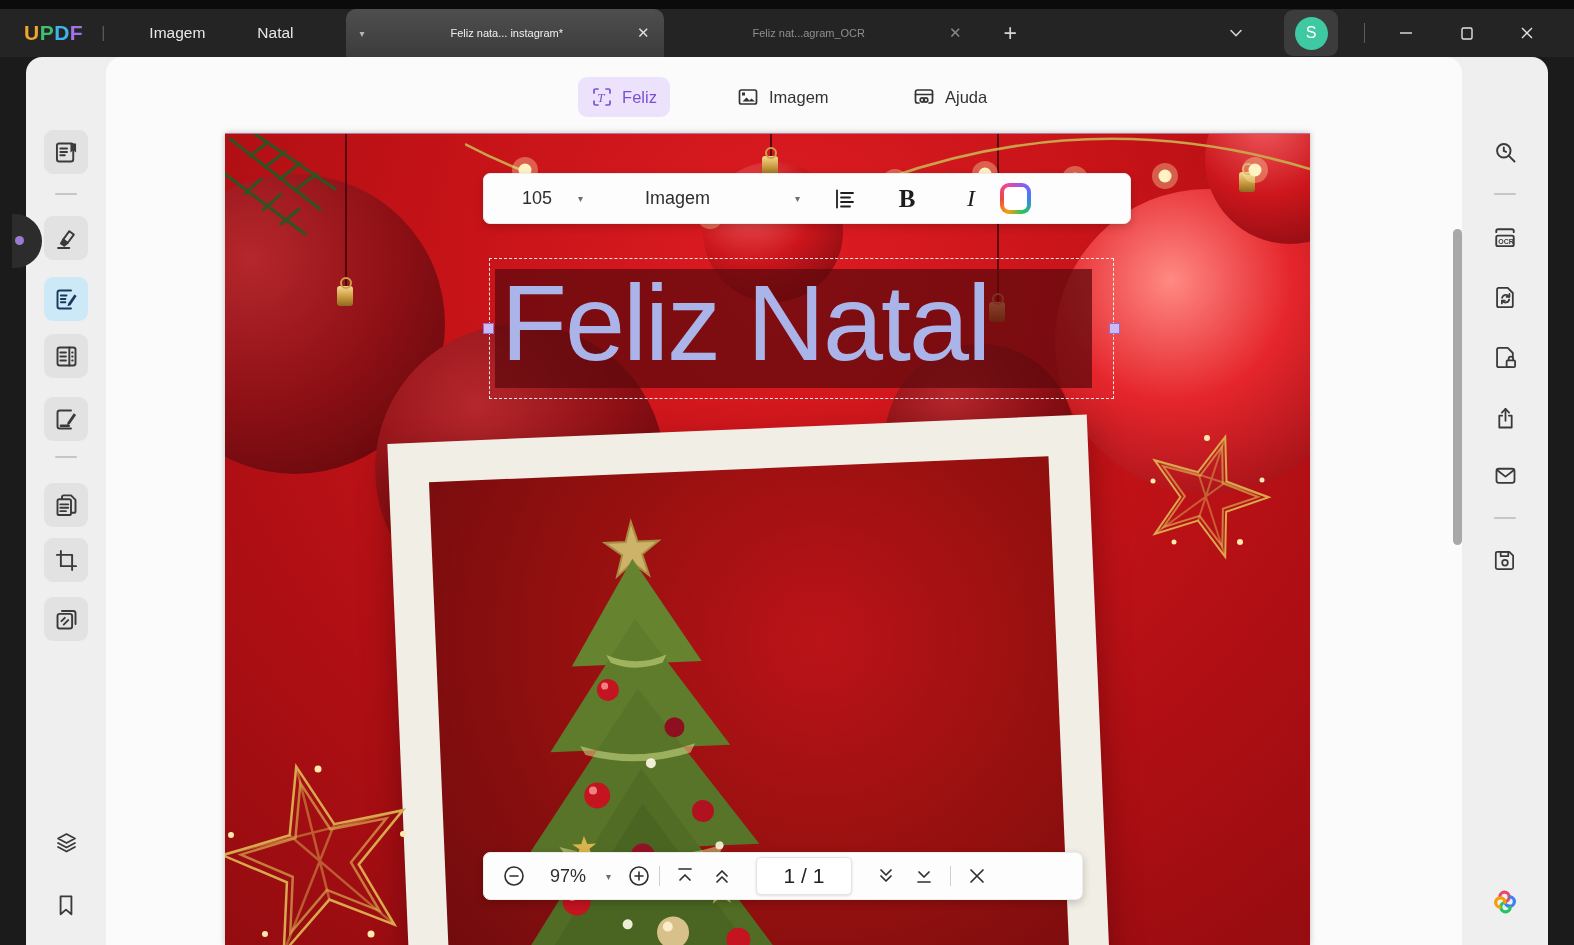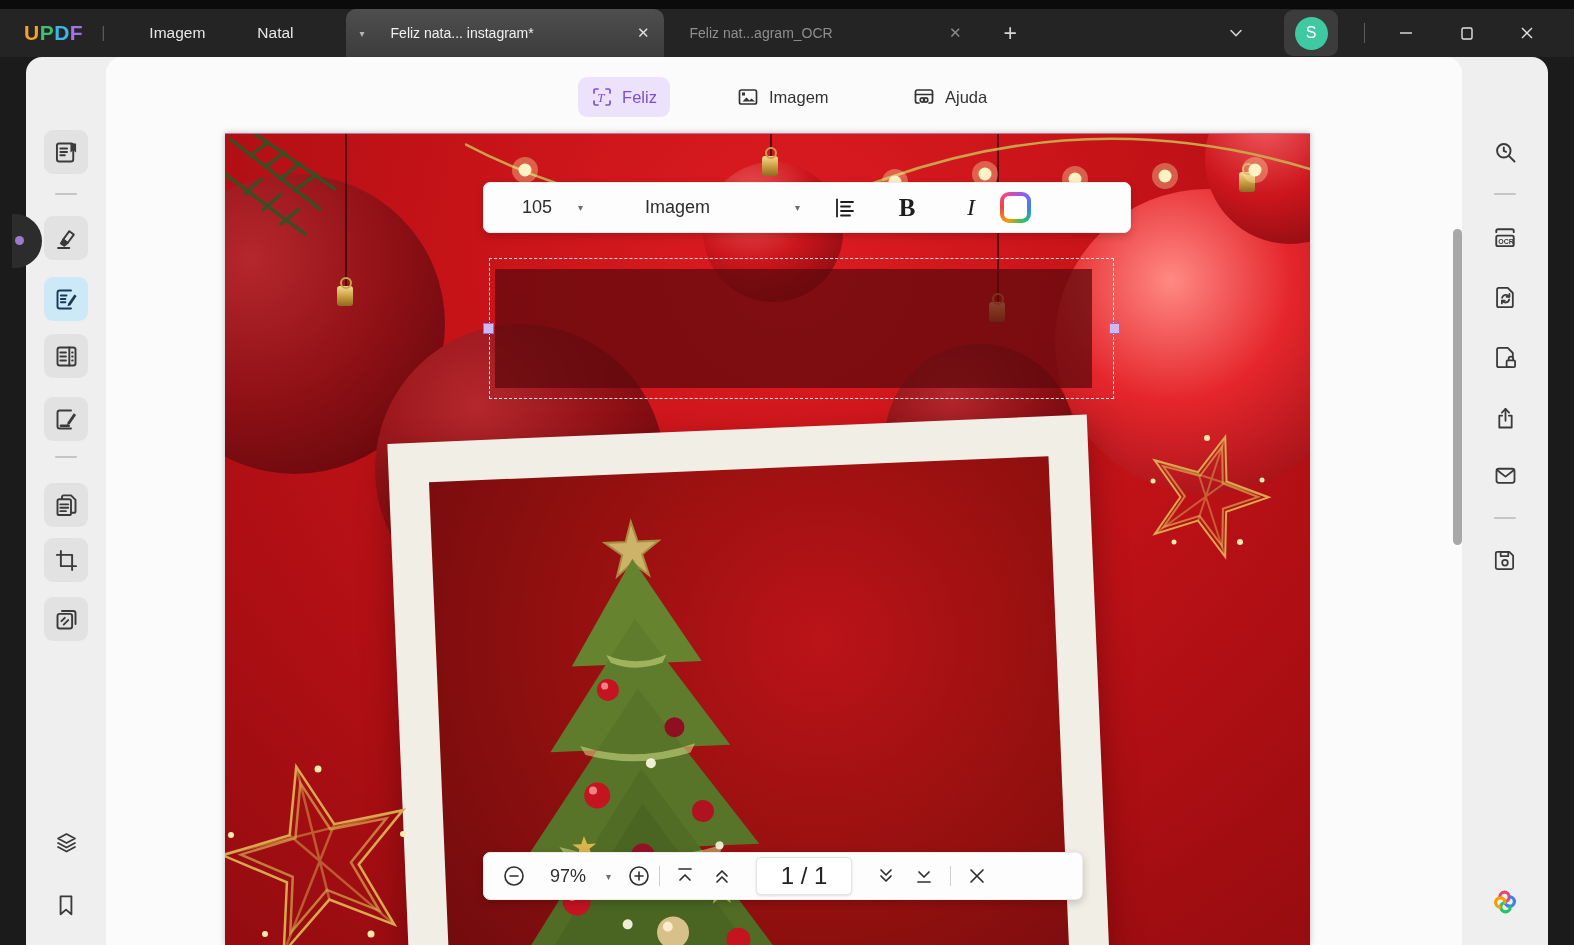--- a/index.html
+++ b/index.html
@@ -16,21 +16,21 @@
   #top-black { left:0; top:0; width:1574px; height:9px; background:#0b0b0b; }
   #topbar { left:0; top:9px; width:1574px; height:48px; background:#242424; display:flex; align-items:center; }
   #logo { margin-left:24px; font-size:21px; font-weight:bold; letter-spacing:.5px; }
   #logo .u{color:#f2a52d}#logo .p{color:#3fbf6f}#logo .d{color:#3db7e8}#logo .f{color:#a173e8}
   .topbar-sep { color:#5a5a5a; margin:0 18px; font-size:16px; }
   .menu-item { color:#e8e8e8; font-size:15.5px; padding:8px 26px; cursor:default; }
   .tab { height:48px; display:flex; align-items:center; border-radius:10px 10px 0 0; padding:0 14px; }
   .tab.active { background:linear-gradient(#4e4e4e,#3c3c3c); margin-left:26px; width:318px; }
   .tab.inactive { width:300px; margin-left:12px;gap:7px; }
   .tab .caret { color:#b5b5b5; font-size:10px; margin-right:26px; }
-  .tab .tab-label { color:#f0f0f0; font-size:14px; flex:1; white-space:nowrap; overflow:hidden; }
+  .tab .tab-label { color:#f0f0f0; font-size:11px; flex:1; text-align:center; white-space:nowrap; overflow:hidden; }
   .tab.inactive .tab-label { color:#8f8f8f; }
   .tab .tab-close { color:#dedede; font-size:15px; margin-left:14px; font-weight:300; }
   .tab.inactive .tab-close { color:#8a8a8a; }
   #new-tab { color:#d5d5d5; font-size:23px; font-weight:300; margin-left:28px; }
   #tb-chevron { position:absolute; left:1228px; top:0; height:48px; display:flex; align-items:center; color:#cfcfcf; }
   #avatar-wrap { position:absolute; left:1284px; top:1px; width:54px; height:46px; background:#3c3c3c; border-radius:9px; display:flex; align-items:center; justify-content:center; }
   #avatar { width:33px; height:33px; border-radius:50%; background:#3fc9a2; color:#fff; font-size:16px; display:flex; align-items:center; justify-content:center; }
   #win-sep { position:absolute; left:1364px; top:14px; height:20px; width:1px; background:#5c5c5c; }
   .winbtn { position:absolute; top:0; width:46px; height:48px; display:flex; align-items:center; justify-content:center; color:#e2e2e2; }
 
@@ -69,21 +69,21 @@
   .cap { position:absolute; width:16px; height:20px; border-radius:3px; background:linear-gradient(#f6dc92,#c89a3e 55%,#8f6a20); }
   .cap::after { content:""; position:absolute; left:3px; top:-9px; width:8px; height:8px; border:2px solid #caa24a; border-radius:50%; }
 
   
   #sel-box { left:264px; top:124px; width:625px; height:141px; border:1.5px dashed rgba(255,255,255,.9); }
   #sel-highlight { left:270px; top:135px; width:597px; height:119px; background:rgba(92,9,13,.72); }
   .handle { position:absolute; width:11px; height:11px; background:#cdb9f1; border:1.5px solid #8f6fd0; }
   #feliz-text { left:276px; top:130px; font-size:108px; line-height:1.1; letter-spacing:-2px; color:#aab4e8; white-space:nowrap; }
 
   
-  #fmt-bar { left:258px; top:48px; width:648px; height:51px; background:#fdfdfd; border:1px solid #ececec; border-radius:7px; box-shadow:0 3px 9px rgba(0,0,0,.18); display:flex; align-items:center; z-index:30; }
+  #fmt-bar { left:258px; top:39px; width:648px; height:51px; background:#fdfdfd; border:1px solid #ececec; border-radius:7px; box-shadow:0 3px 9px rgba(0,0,0,.18); display:flex; align-items:center; z-index:30; }
   #fmt-bar .fsize { margin-left:38px; font-size:18px; color:#2e2e2e; }
   #fmt-bar .caret { color:#6d6d6d; font-size:10px; }
   #fmt-bar .fname { margin-left:62px; font-size:18px; color:#2e2e2e; width:150px; }
   .fmt-caret1 { margin-left:26px; } .fmt-caret2 { margin-left:0; }
   .fmt-btn { display:flex; align-items:center; justify-content:center; width:46px; height:40px; }
   #fmt-align { margin-left:22px; }
   #fmt-bold { font-family:"Liberation Serif", serif; font-weight:bold; font-size:25px; color:#1d1d1d; }
   #fmt-italic { font-family:"Liberation Serif", serif; font-style:italic; font-size:24px; color:#1d1d1d; }
   #fmt-color { margin-left:6px; width:31px; height:31px; border-radius:9px; padding:4px;
     background:conic-gradient(from 210deg,#f59e0b,#ef4444,#ec4899,#8b5cf6,#3b82f6,#22c55e,#f59e0b); }
@@ -94,21 +94,21 @@
   #photo { width:100%; height:100%; background:radial-gradient(circle at 62% 30%, #bb1318 0%, #94100f 45%, #660a0d 100%); position:relative; overflow:hidden; }
 
   
   .gold-star { z-index:6; }
 
   
   #zoom-bar { left:258px; top:718px; width:600px; height:48px; background:#fdfdfd; border:1px solid #ececec; border-radius:7px; box-shadow:0 3px 9px rgba(0,0,0,.2); display:flex; align-items:center; z-index:40; }
   .zb-item { display:flex; align-items:center; justify-content:center; height:100%; }
   #zb-zoomlevel { font-size:18px; color:#2e2e2e; width:64px; text-align:center; margin-left:10px; }
   .zb-sep { width:1px; height:20px; background:#cfcfcf; margin:0 8px; }
-  #zb-page { width:96px; height:38px; background:#fff; border:1px solid #e3e3e3; border-radius:5px; box-shadow:0 1px 3px rgba(0,0,0,.12); font-size:24px; color:#222; display:flex; align-items:center; justify-content:center; margin:0 14px; }
+  #zb-page { width:96px; height:38px; background:#fff; border:1px solid #e3e3e3; border-radius:5px; box-shadow:0 1px 3px rgba(0,0,0,.12); font-size:21px; color:#222; display:flex; align-items:center; justify-content:center; margin:0 14px; }
 
   
   #scroll-thumb { left:1347px; top:172px; width:9px; height:316px; background:#a8a8a8; border-radius:5px; z-index:50; }
 </style>
 </head>
 <body>
 
 <div class="abs" id="top-black"></div>
 <div class="abs" id="topbar">
   <div id="logo"><span class="u">U</span><span class="p">P</span><span class="d">D</span><span class="f">F</span></div>
@@ -306,20 +306,21 @@
           <circle cx="610" cy="45" r="13" fill="rgba(255,238,170,.35)"></circle>
             <circle cx="610" cy="45" r="6.5" fill="#fff3c4"></circle>
           <circle cx="700" cy="42" r="13" fill="rgba(255,238,170,.35)"></circle>
             <circle cx="700" cy="42" r="6.5" fill="#fff3c4"></circle>
           <circle cx="790" cy="36" r="13" fill="rgba(255,238,170,.35)"></circle>
             <circle cx="790" cy="36" r="6.5" fill="#fff3c4"></circle>
         </g>
       </svg>
 
       <div class="abs" id="sel-highlight"></div>
+      <div class="abs" id="feliz-text">Feliz Natal</div>
       <div class="abs" id="sel-box"></div>
       <div class="handle" style="left:258px; top:189px;"></div>
       <div class="handle" style="left:884px; top:189px;"></div>
 
       <div class="abs" id="fmt-bar">
         <span class="fsize">105</span>
         <span class="caret fmt-caret1">▾</span>
         <span class="fname">Imagem</span>
         <span class="caret fmt-caret2">▾</span>
         <div class="fmt-btn" id="fmt-align">

